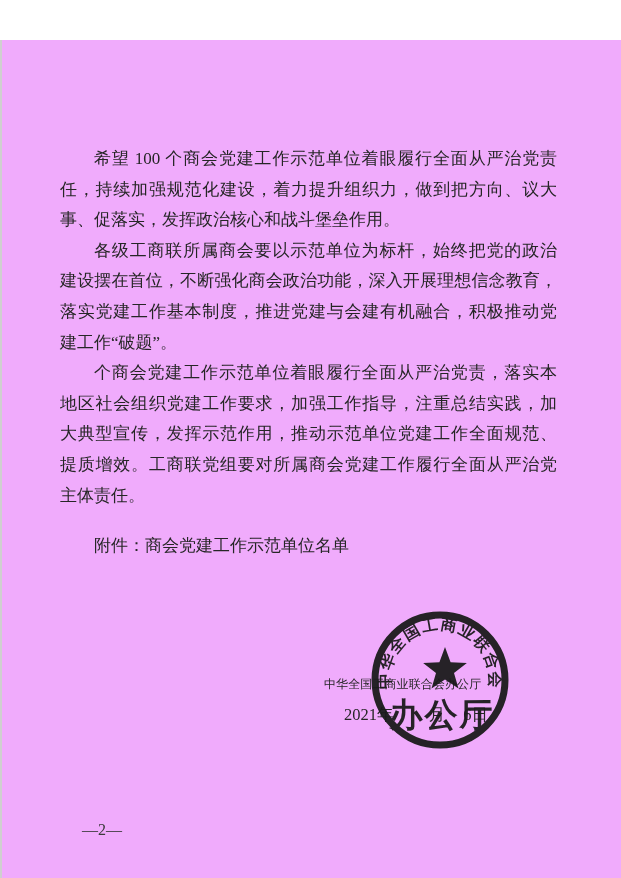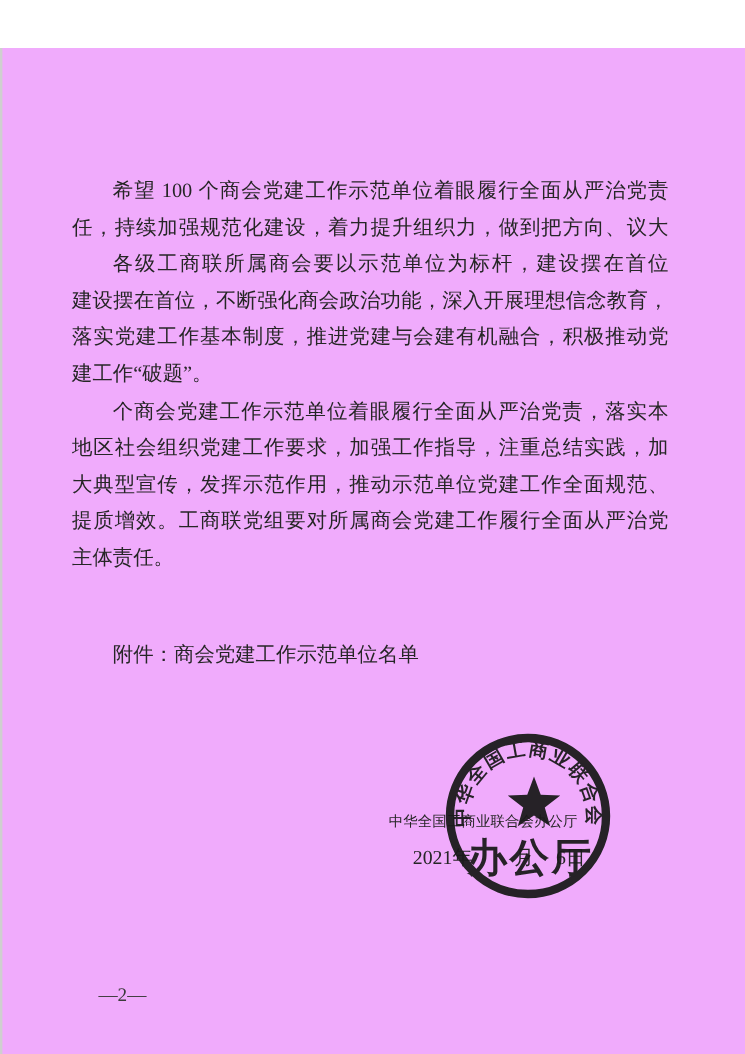--- a/index.html
+++ b/index.html
@@ -74,21 +74,22 @@
   .seal text { font-family: "Liberation Serif", "DejaVu Serif", serif; }
 </style>
 </head>
 <body>
 
 <div class="page">
 
   <div class="body-text">
     <div class="line indent">希望 100 个商会党建工作示范单位着眼履行全面从严治党责</div>
     <div class="line">任，持续加强规范化建设，着力提升组织力，做到把方向、议大</div>
-    <div class="line indent">各级工商联所属商会要以示范单位为标杆，建设摆在首位</div>
+    <div class="line end">事、促落实，发挥政治核心和战斗堡垒作用。</div>
+    <div class="line indent">各级工商联所属商会要以示范单位为标杆，始终把党的政治</div>
     <div class="line">建设摆在首位，不断强化商会政治功能，深入开展理想信念教育，</div>
     <div class="line">落实党建工作基本制度，推进党建与会建有机融合，积极推动党</div>
     <div class="line end">建工作“破题”。</div>
     <div class="line indent">个商会党建工作示范单位着眼履行全面从严治党责，落实本</div>
     <div class="line">地区社会组织党建工作要求，加强工作指导，注重总结实践，加</div>
     <div class="line">大典型宣传，发挥示范作用，推动示范单位党建工作全面规范、</div>
     <div class="line">提质增效。工商联党组要对所属商会党建工作履行全面从严治党</div>
     <div class="line end">主体责任。</div>
   </div>
 

